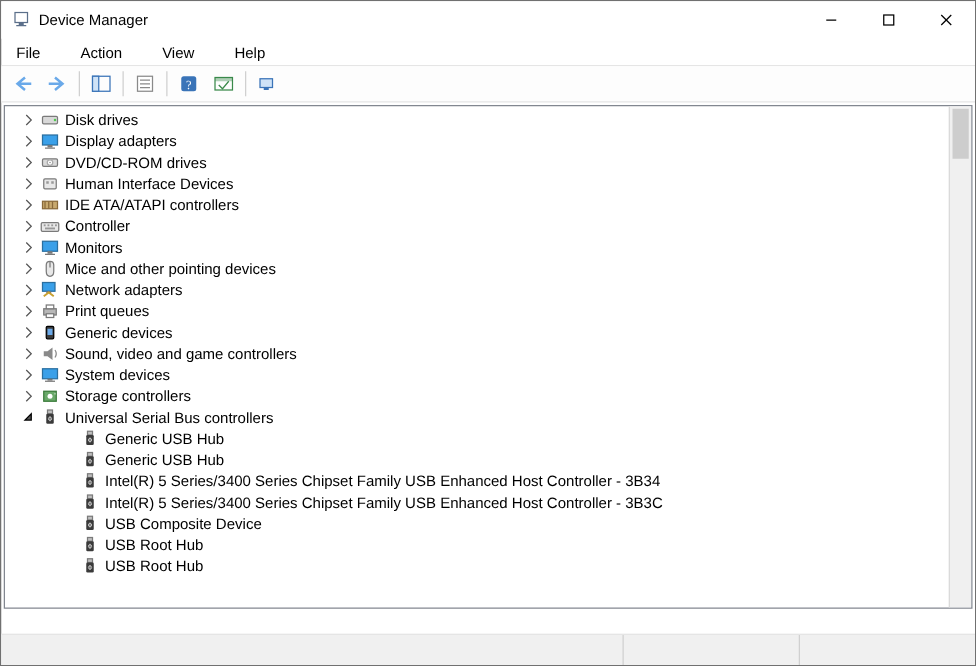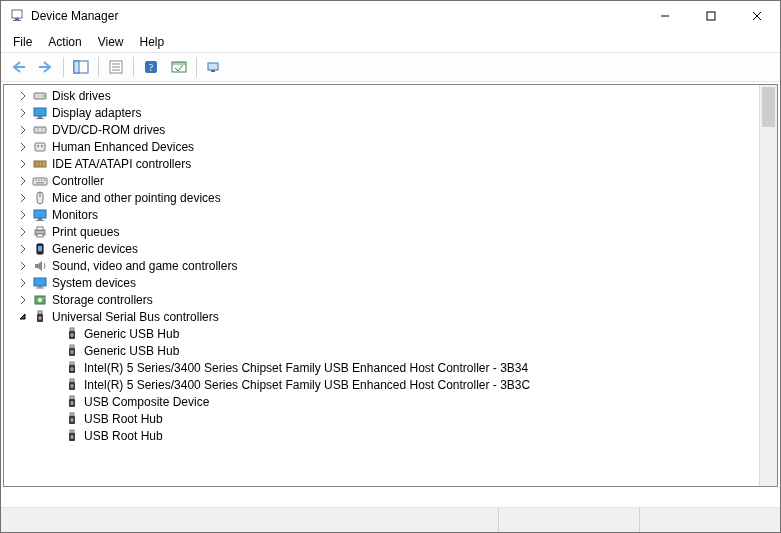--- a/index.html
+++ b/index.html
@@ -3,21 +3,21 @@
 <meta charset="utf-8">
 <style>
   html,body{margin:0;padding:0;font-family:"Segoe UI",Tahoma,sans-serif;font-size:12px;color:#000;background:#fff}
   .window{width:781px;height:533px;border:1px solid #707070;box-sizing:border-box;display:flex;flex-direction:column;background:#fff}
   .titlebar{height:30px;display:flex;align-items:center;padding-left:8px;background:#fff;color:#000}
   .titlebar .title-icon{width:16px;height:16px;margin-right:6px;display:flex;align-items:center;justify-content:center}
   .titlebar .title-text{flex:0 0 auto;font-size:12px}
   .titlebar .spacer{flex:1 1 auto}
   .win-btn{width:46px;height:30px;display:flex;align-items:center;justify-content:center}
   .win-btn svg{stroke:#000;fill:none}
-  .menubar{height:21px;display:flex;align-items:center;gap:0;padding:0 4px;border-bottom:1px solid #e5e5e5}
+  .menubar{height:21px;display:flex;align-items:center;gap:16px;padding:0 4px;border-bottom:1px solid #e5e5e5}
   .menu-item{padding:2px 8px;font-size:12px}
   .toolbar{height:28px;display:flex;align-items:center;gap:2px;padding:0 4px;border-bottom:1px solid #e5e5e5;background:#fdfdfd}
   .tb-btn{width:24px;height:22px;display:flex;align-items:center;justify-content:center;border:1px solid transparent}
   .tb-sep{width:1px;height:20px;background:#d0d0d0;margin:0 2px}
   .content{flex:1 1 auto;display:flex;border:1px solid #828790;margin:2px 2px 20px 2px;position:relative;background:#fff;overflow:hidden}
   .tree{flex:1 1 auto;overflow-y:auto;padding:2px 0 2px 2px}
   .vscroll{width:17px;background:#f0f0f0;border-left:1px solid #dadada;position:relative}
   .vscroll .thumb{position:absolute;left:2px;right:2px;top:2px;height:40px;background:#cdcdcd;border-radius:0}
   .statusbar{height:24px;display:flex;border-top:1px solid #e5e5e5;background:#f0f0f0}
   .status-panel{flex:1;border-right:1px solid #d0d0d0}
@@ -176,21 +176,21 @@
               <path d="M3 1 L7 5 L3 9" stroke-width="1"></path>
             </svg>
           </span>
           <span class="node-icon">
             <svg width="16" height="16" viewBox="0 0 16 16">
               <rect x="3" y="4" width="10" height="8" rx="1" fill="#e8e8e8" stroke="#7a7a7a"></rect>
               <rect x="5" y="6" width="2" height="2" fill="#999"></rect>
               <rect x="9" y="6" width="2" height="2" fill="#999"></rect>
             </svg>
           </span>
-          <span class="node-label">Human Enhanced Devices</span>
+          <span class="node-label">Human Interface Devices</span>
         </div>
         <div class="tree-row">
           <span class="expander">
             <svg width="10" height="10" viewBox="0 0 10 10">
               <path d="M3 1 L7 5 L3 9" stroke-width="1"></path>
             </svg>
           </span>
           <span class="node-icon">
             <svg width="16" height="16" viewBox="0 0 16 16">
               <rect x="2" y="5" width="12" height="6" fill="#c8a96e" stroke="#8a6a3a"></rect>
@@ -220,40 +220,55 @@
           <span class="node-label">Controller</span>
         </div>
         <div class="tree-row">
           <span class="expander">
             <svg width="10" height="10" viewBox="0 0 10 10">
               <path d="M3 1 L7 5 L3 9" stroke-width="1"></path>
             </svg>
           </span>
           <span class="node-icon">
             <svg width="16" height="16" viewBox="0 0 16 16">
-              <path d="M5 5 Q5 2 8 2 Q11 2 11 5 V10 Q11 14 8 14 Q5 14 5 10 Z" fill="#e8e8e8" stroke="#7a7a7a"></path>
-              <line x1="8" y1="2" x2="8" y2="7" stroke="#7a7a7a"></line>
-            </svg>
-          </span>
-          <span class="node-label">Mice and other pointing devices</span>
-        </div>
-        <div class="tree-row">
-          <span class="expander">
-            <svg width="10" height="10" viewBox="0 0 10 10">
-              <path d="M3 1 L7 5 L3 9" stroke-width="1"></path>
-            </svg>
-          </span>
-          <span class="node-icon">
-            <svg width="16" height="16" viewBox="0 0 16 16">
               <rect x="2" y="3" width="12" height="8" fill="#3aa0e9" stroke="#2a6fa0"></rect>
               <rect x="6" y="11" width="4" height="2" fill="#7a7a7a"></rect>
               <rect x="4" y="13" width="8" height="1" fill="#7a7a7a"></rect>
             </svg>
           </span>
           <span class="node-label">Monitors</span>
+        </div>
+        <div class="tree-row">
+          <span class="expander">
+            <svg width="10" height="10" viewBox="0 0 10 10">
+              <path d="M3 1 L7 5 L3 9" stroke-width="1"></path>
+            </svg>
+          </span>
+          <span class="node-icon">
+            <svg width="16" height="16" viewBox="0 0 16 16">
+              <path d="M5 5 Q5 2 8 2 Q11 2 11 5 V10 Q11 14 8 14 Q5 14 5 10 Z" fill="#e8e8e8" stroke="#7a7a7a"></path>
+              <line x1="8" y1="2" x2="8" y2="7" stroke="#7a7a7a"></line>
+            </svg>
+          </span>
+          <span class="node-label">Mice and other pointing devices</span>
+        </div>
+        <div class="tree-row">
+          <span class="expander">
+            <svg width="10" height="10" viewBox="0 0 10 10">
+              <path d="M3 1 L7 5 L3 9" stroke-width="1"></path>
+            </svg>
+          </span>
+          <span class="node-icon">
+            <svg width="16" height="16" viewBox="0 0 16 16">
+              <rect x="2" y="2" width="10" height="7" fill="#3aa0e9" stroke="#2a6fa0"></rect>
+              <rect x="5" y="9" width="4" height="1.5" fill="#7a7a7a"></rect>
+              <path d="M3 13 L7 10 L11 13" fill="none" stroke="#c8a030" stroke-width="1.5"></path>
+            </svg>
+          </span>
+          <span class="node-label">Network adapters</span>
         </div>
         <div class="tree-row">
           <span class="expander">
             <svg width="10" height="10" viewBox="0 0 10 10">
               <path d="M3 1 L7 5 L3 9" stroke-width="1"></path>
             </svg>
           </span>
           <span class="node-icon">
             <svg width="16" height="16" viewBox="0 0 16 16">
               <rect x="3" y="6" width="10" height="5" fill="#b8b8b8" stroke="#7a7a7a"></rect>

